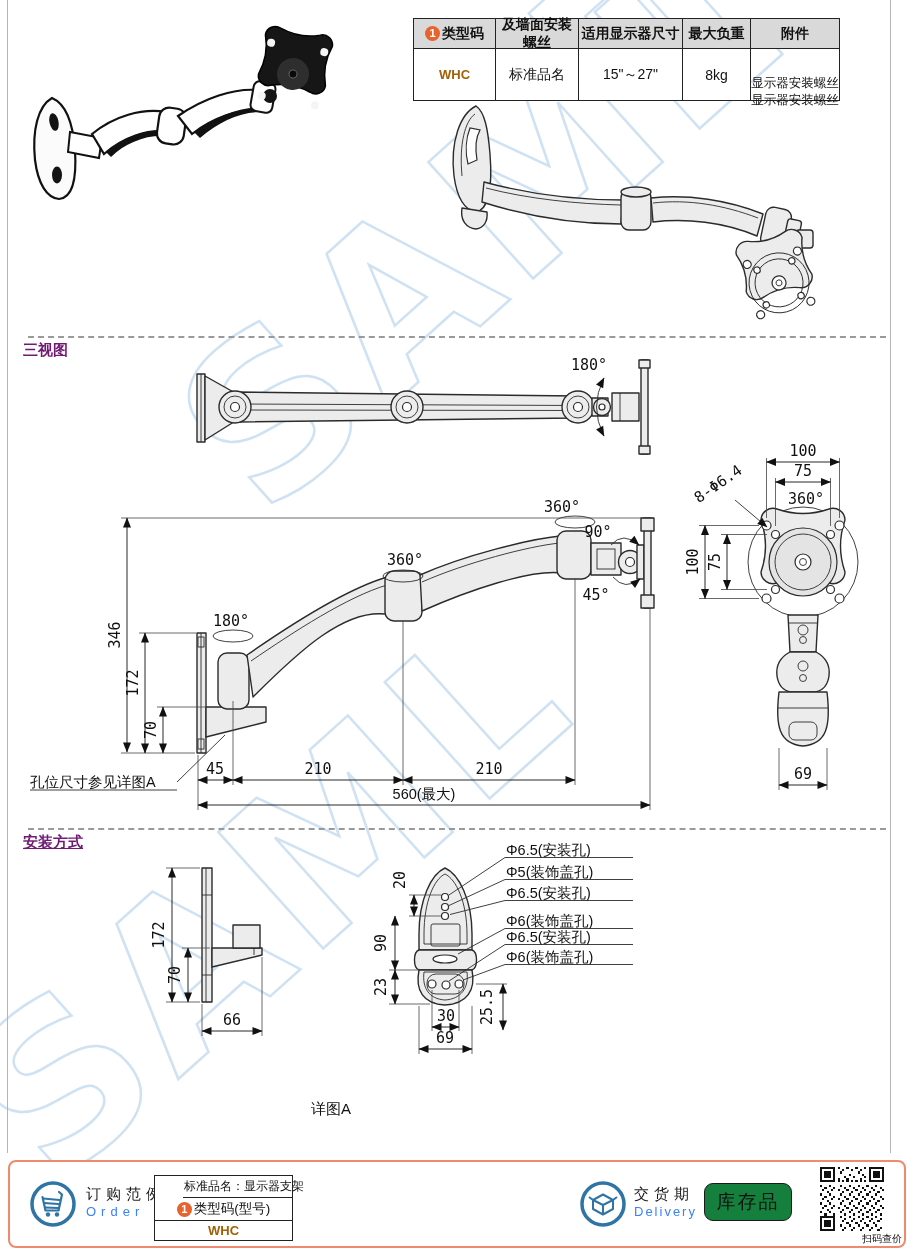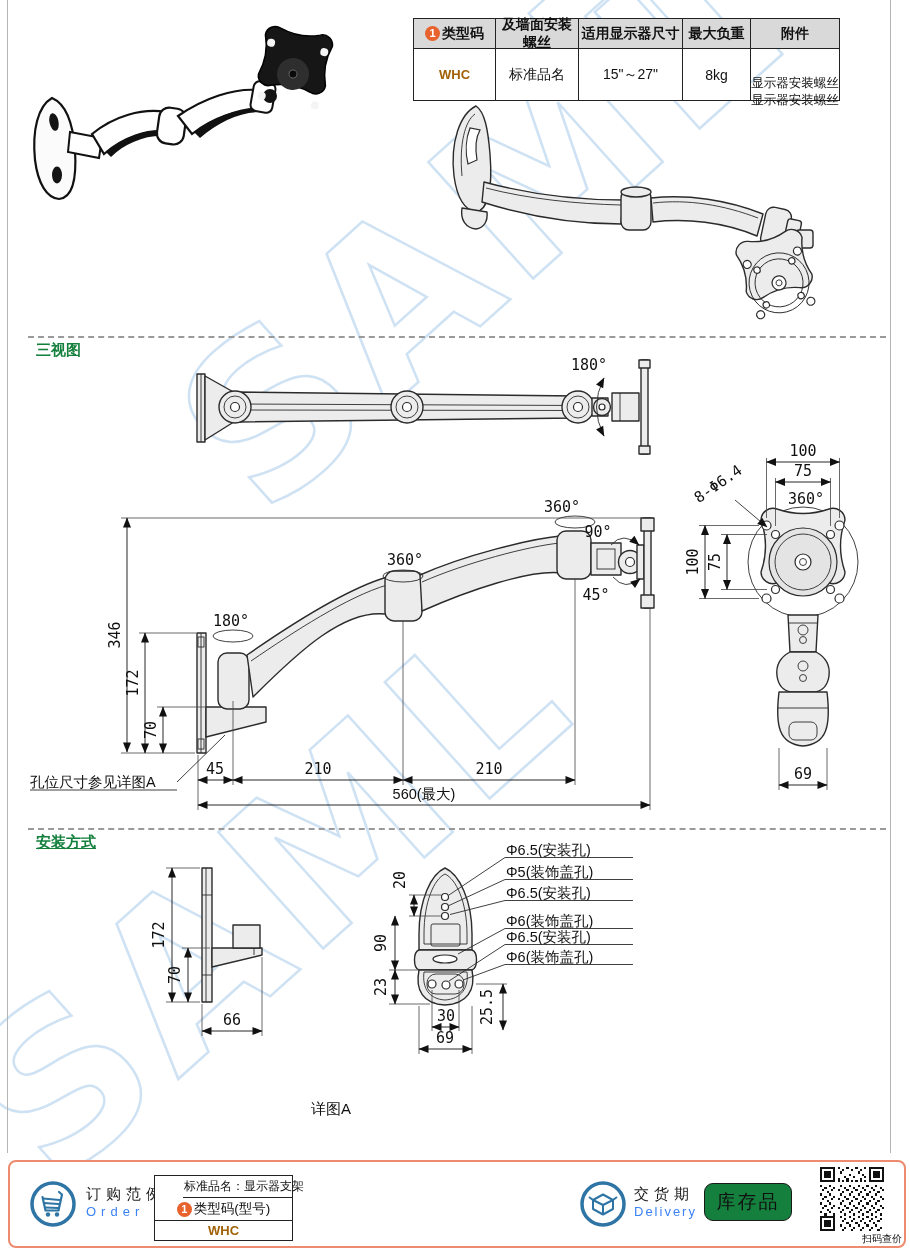--- a/index.html
+++ b/index.html
@@ -1,20 +1,20 @@
 <!DOCTYPE html>
 <html><head>
 <meta charset="utf-8">
 <style>
   html,body{margin:0;padding:0;background:#fff;}
   .page{position:relative;width:910px;height:1252px;background:#fff;overflow:hidden;
         font-family:"Liberation Sans",sans-serif;color:#111;}
   .vline{position:absolute;width:1px;background:#b5b5b5;top:0;height:1153px;}
   .dashsep{position:absolute;height:0;border-top:2px dashed #9a9a9a;width:858px;left:28px;}
-  .seclabel{position:absolute;left:36px;font-size:15px;font-weight:bold;color:#15803d;}
+  .seclabel{position:absolute;left:23px;font-size:15px;font-weight:bold;color:#701a75;}
   .abs{position:absolute;}
   
   .spec{position:absolute;left:413px;top:18px;display:grid;
         grid-template-columns:82px 83px 104px 68px 88px;grid-template-rows:30px 51px;
         border:1.5px solid #222;font-size:14px;}
   .spec .c{border-right:1px solid #222;border-bottom:1px solid #222;display:flex;
         align-items:center;justify-content:center;text-align:center;background:#fff;}
   .spec .c:nth-child(5n){border-right:none;}
   .spec .c.last{border-bottom:none;}
   .spec .th{background:#d9d9d9;font-weight:bold;}

